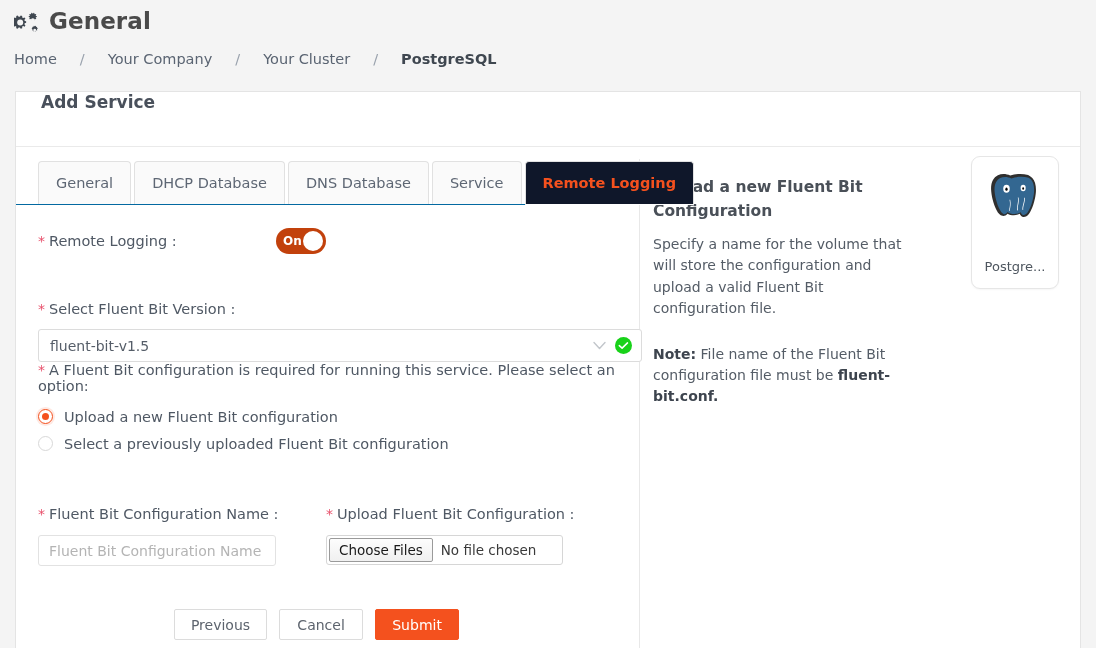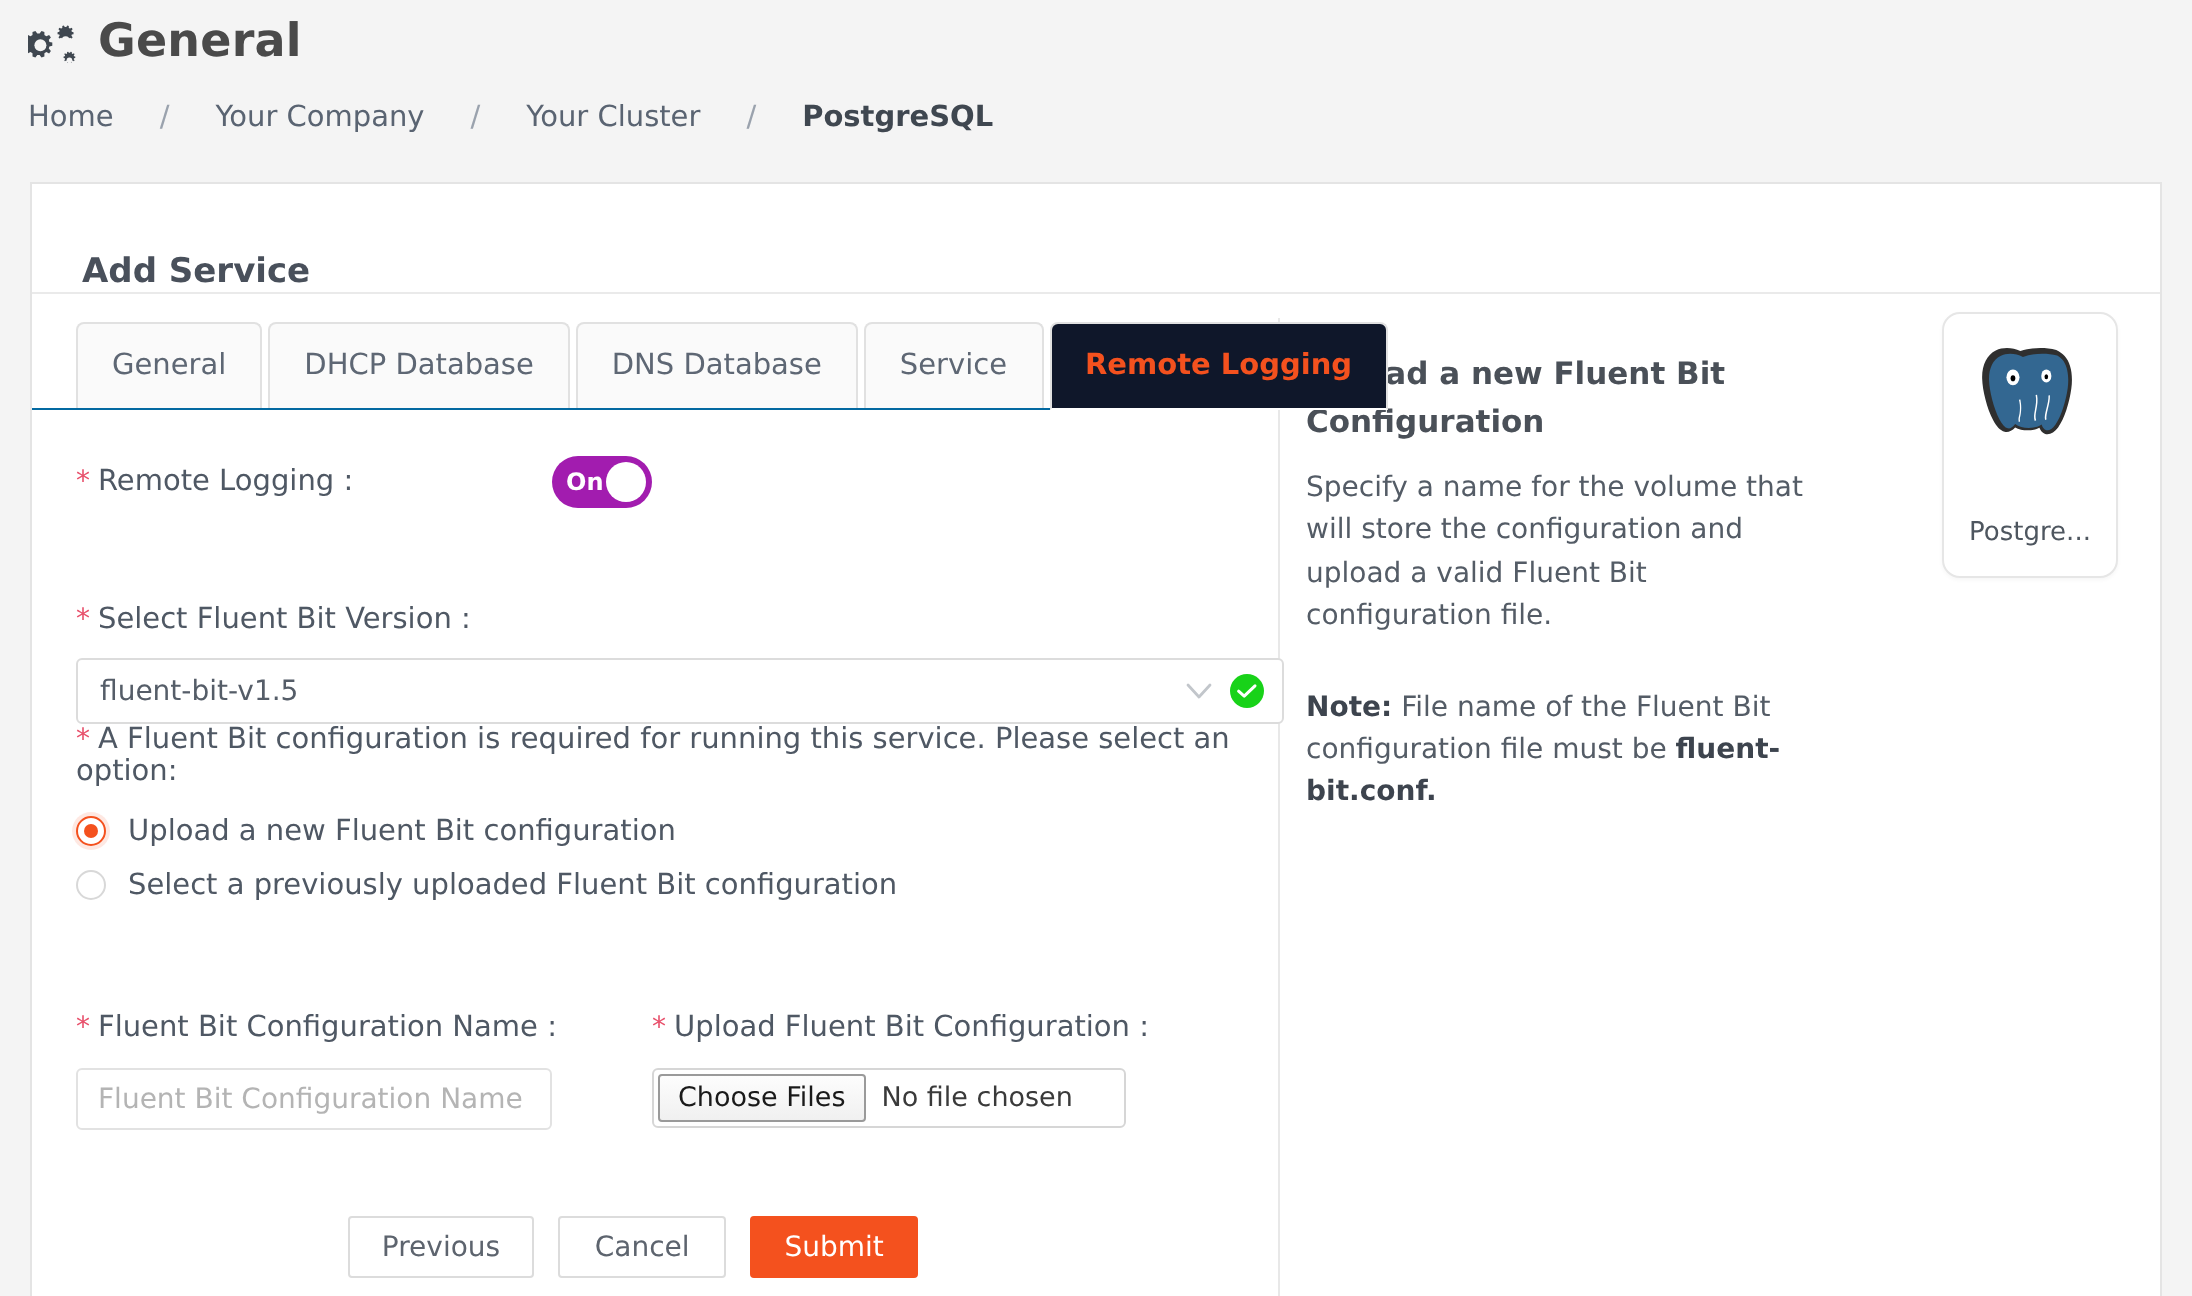--- a/index.html
+++ b/index.html
@@ -53,21 +53,21 @@
     width: 1066px;
     height: 600px;
     background: #ffffff;
     border: 1px solid #e4e4e4;
     border-bottom: none;
   }
   .card-header {
     height: 55px;
     border-bottom: 1px solid #eaeaea;
     display: flex;
-    align-items: flex-end;
+    align-items: flex-start;
     padding-left: 25px;
   }
   .card-header .ttl {
     font-size: 17px;
     font-weight: bold;
     color: #49505b;
   }
 
   .card-body {
     display: flex;
@@ -141,21 +141,21 @@
   .row-toggle {
     display: flex;
     align-items: center;
     height: 28px;
     margin-top: 2px;
   }
   .row-toggle .flabel { width: 238px; }
 
   .toggle {
     width: 50px; height: 26px;
-    background: #a21caf;
+    background: #c2410c;
     border-radius: 14px;
     display: flex;
     align-items: center;
     justify-content: flex-start;
     padding: 0 3px;
     cursor: pointer;
     position: relative;
   }
   .toggle .t-label {
     color: #ffffff;

